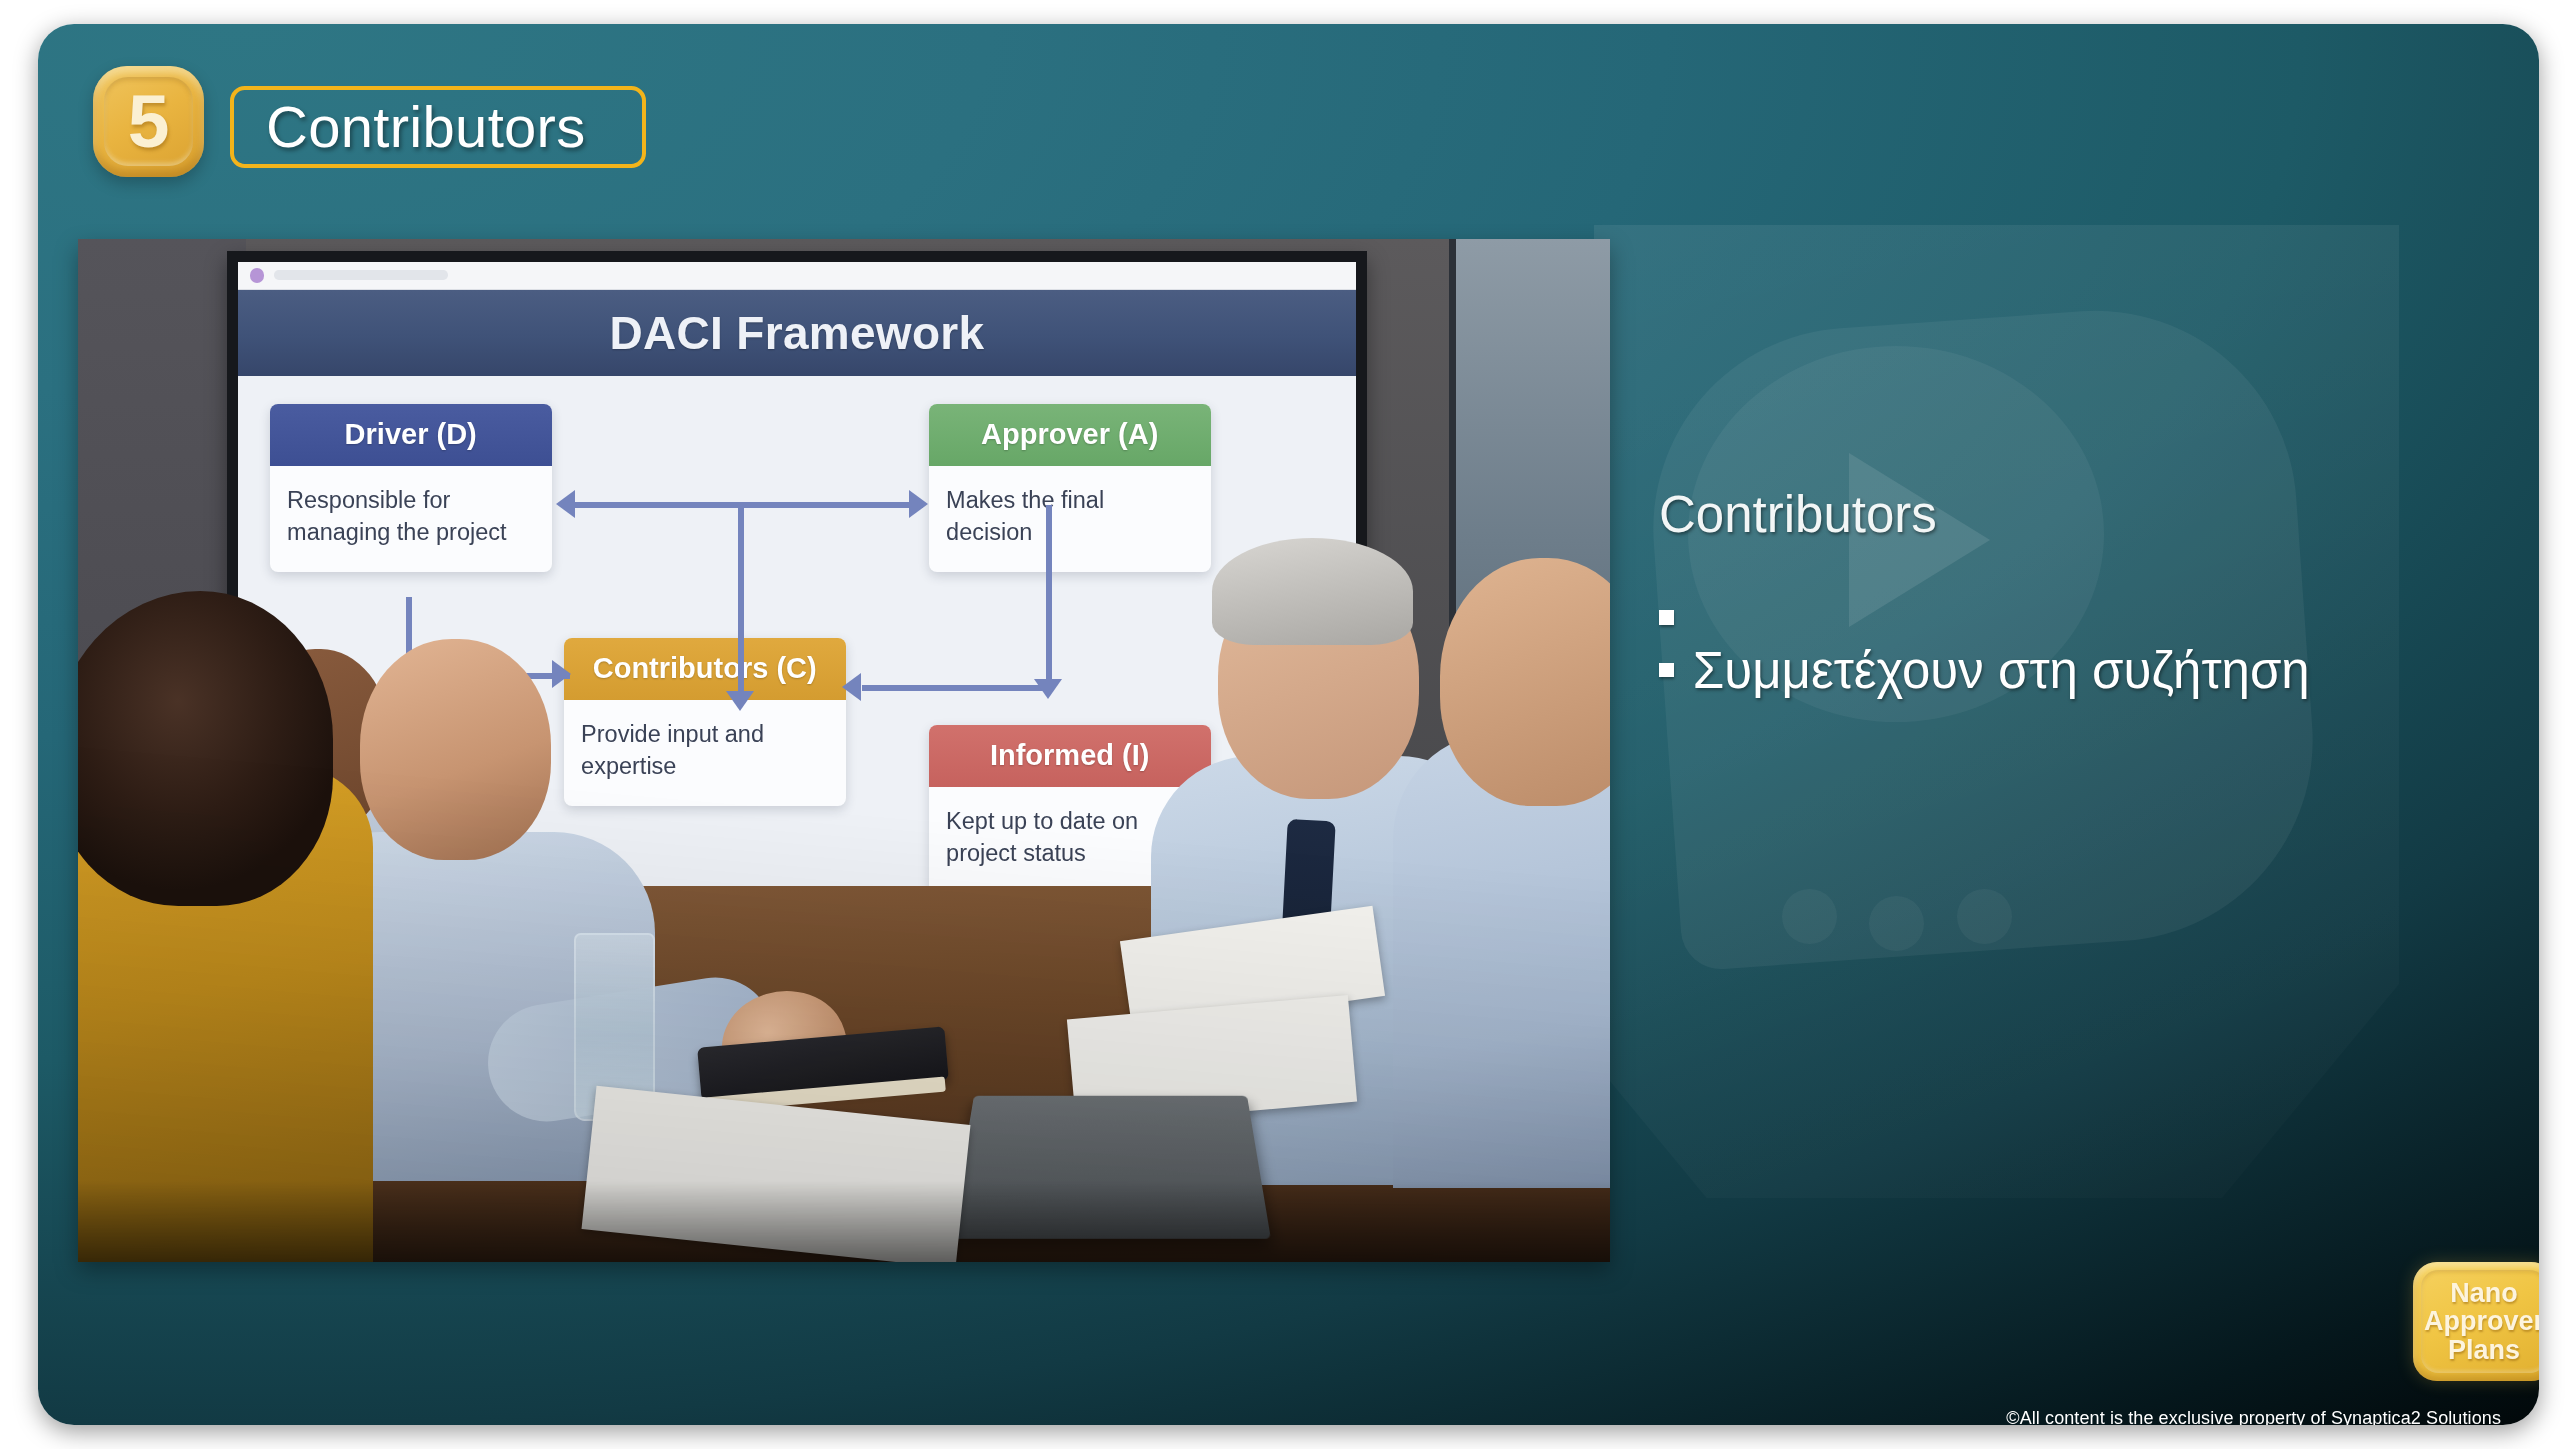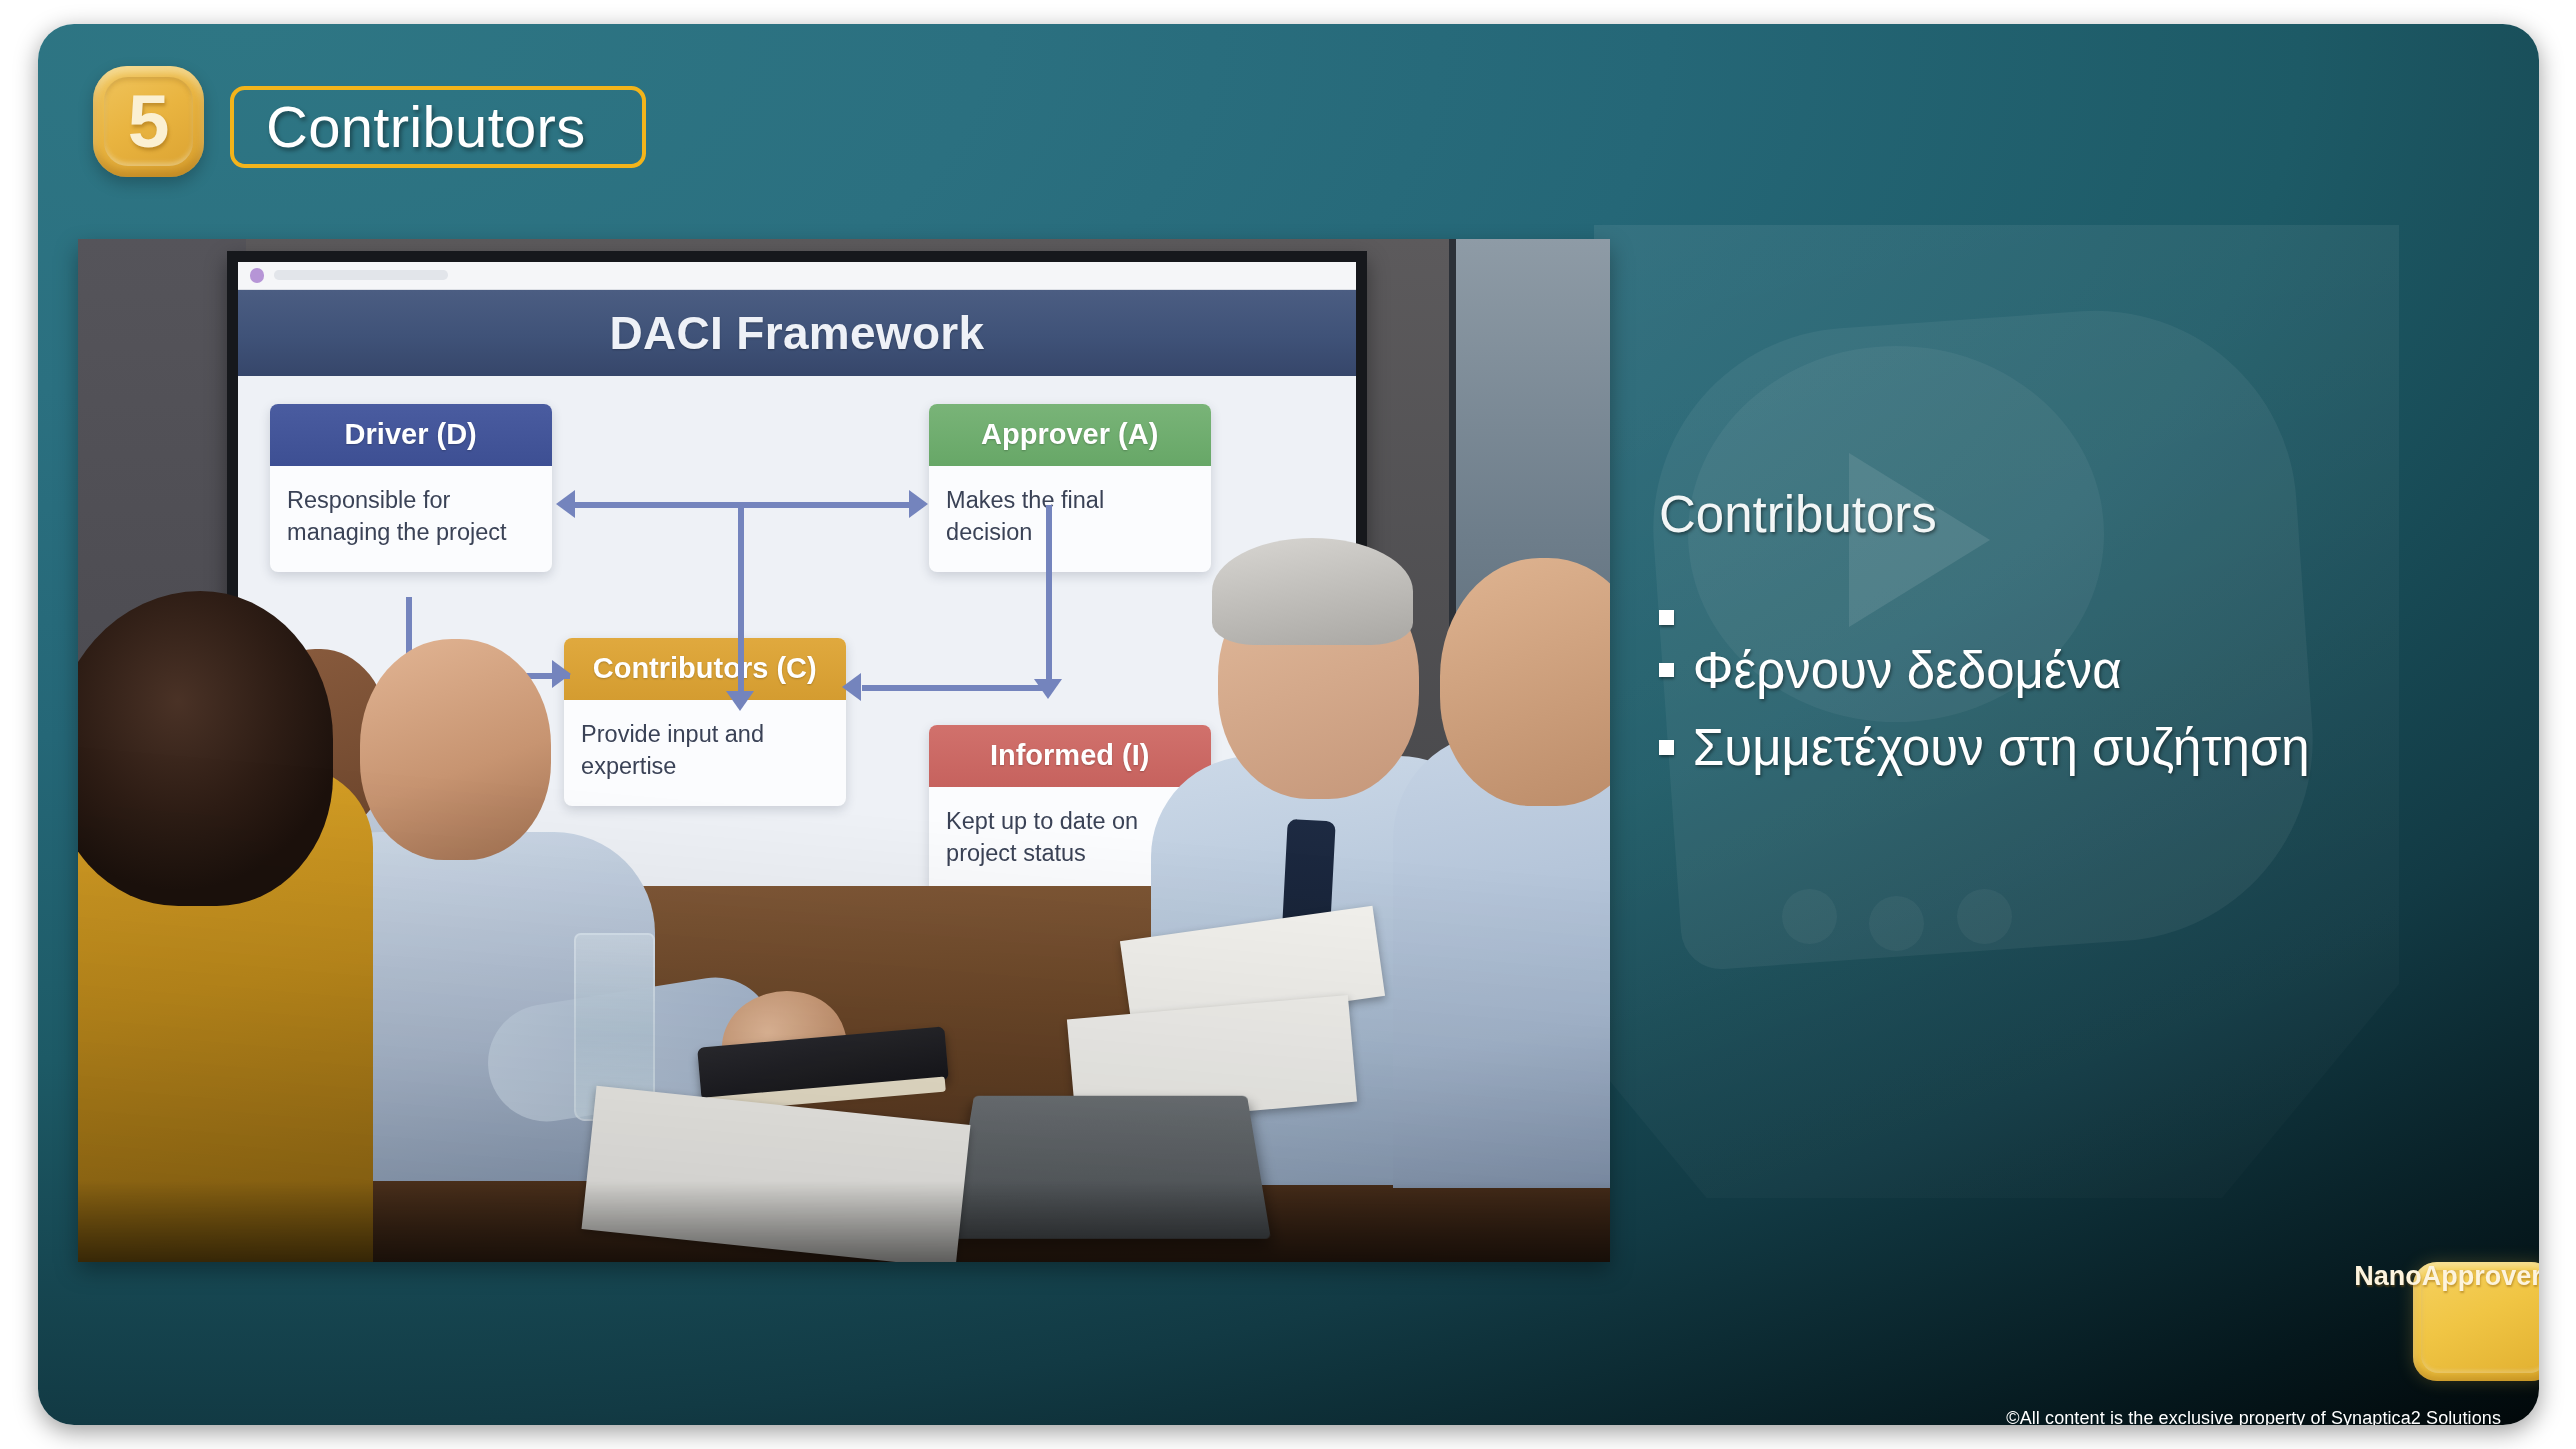--- a/index.html
+++ b/index.html
@@ -342,21 +342,21 @@
   .logo {
     position: absolute;
     left: 2375px; top: 1238px;
     width: 142px; height: 119px;
     border-radius: 24px;
     background: linear-gradient(155deg,#f6d261 0%, #f0c544 45%, #e0ae2e 100%);
     box-shadow:
       inset 0 -4.7px 8px rgba(150,95,10,.38),
       inset 0 4.7px 6.7px rgba(255,250,215,.55),
       0 0 17.4px rgba(240,197,68,.22);
-    display:flex; flex-direction:row; align-items:flex-start; justify-content:center;
+    display:flex; flex-direction:column; align-items:center; justify-content:center;
   }
   .logo::before {
     content:""; position:absolute; left:8px; top:8px; right:8px; bottom:8px;
     border-radius: 17.4px;
     box-shadow: inset 0 2px 4px rgba(150,95,10,.26), inset 0 -2px 4px rgba(255,250,220,.40);
   }
   .logo span {
     position: relative;
     font-size: 27px; font-weight: 700; color:#fdf4de; line-height: 1.06;
     text-shadow: 0.7px 2px 2px rgba(140,90,10,.45);
@@ -475,24 +475,20 @@
 
   <div class="content">
     <h2>Contributors</h2>
 
     <ul class="bullets">
       <li>
         <span class="bul"></span>
       </li>
       <li>
         <span class="bul"></span>
-        <span class="btxt">Φέρνουν δεδομένα</span>
-      </li>
-      <li>
-        <span class="bul"></span>
         <span class="btxt">Συμμετέχουν στη συζήτηση</span>
       </li>
     </ul>
 
   </div>
 
   <div class="logo">
     <span>Nano</span>
     <span>Approver</span>
     <span>Plans</span>

